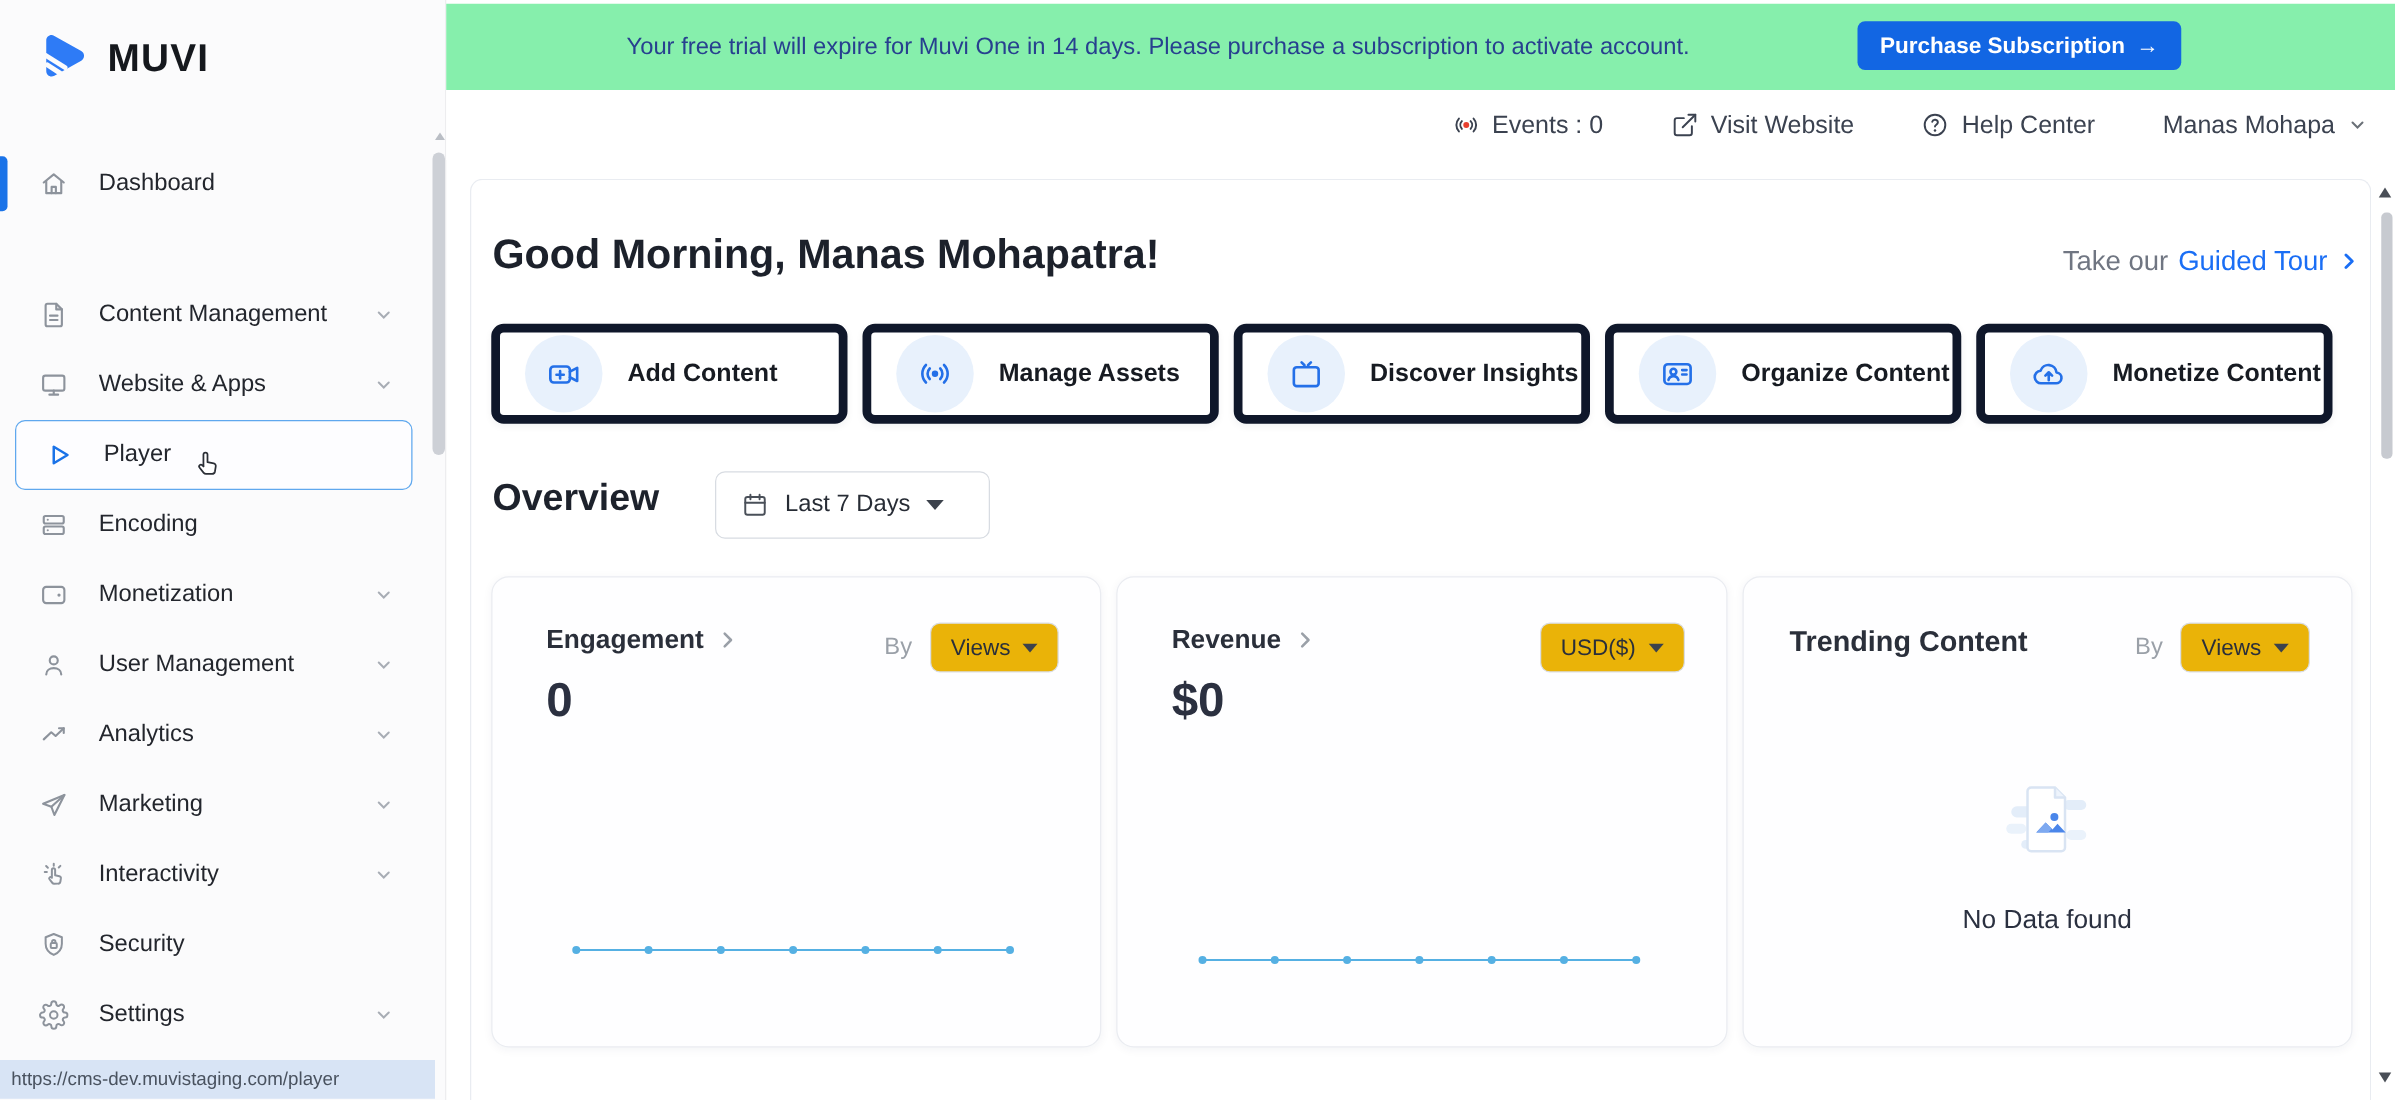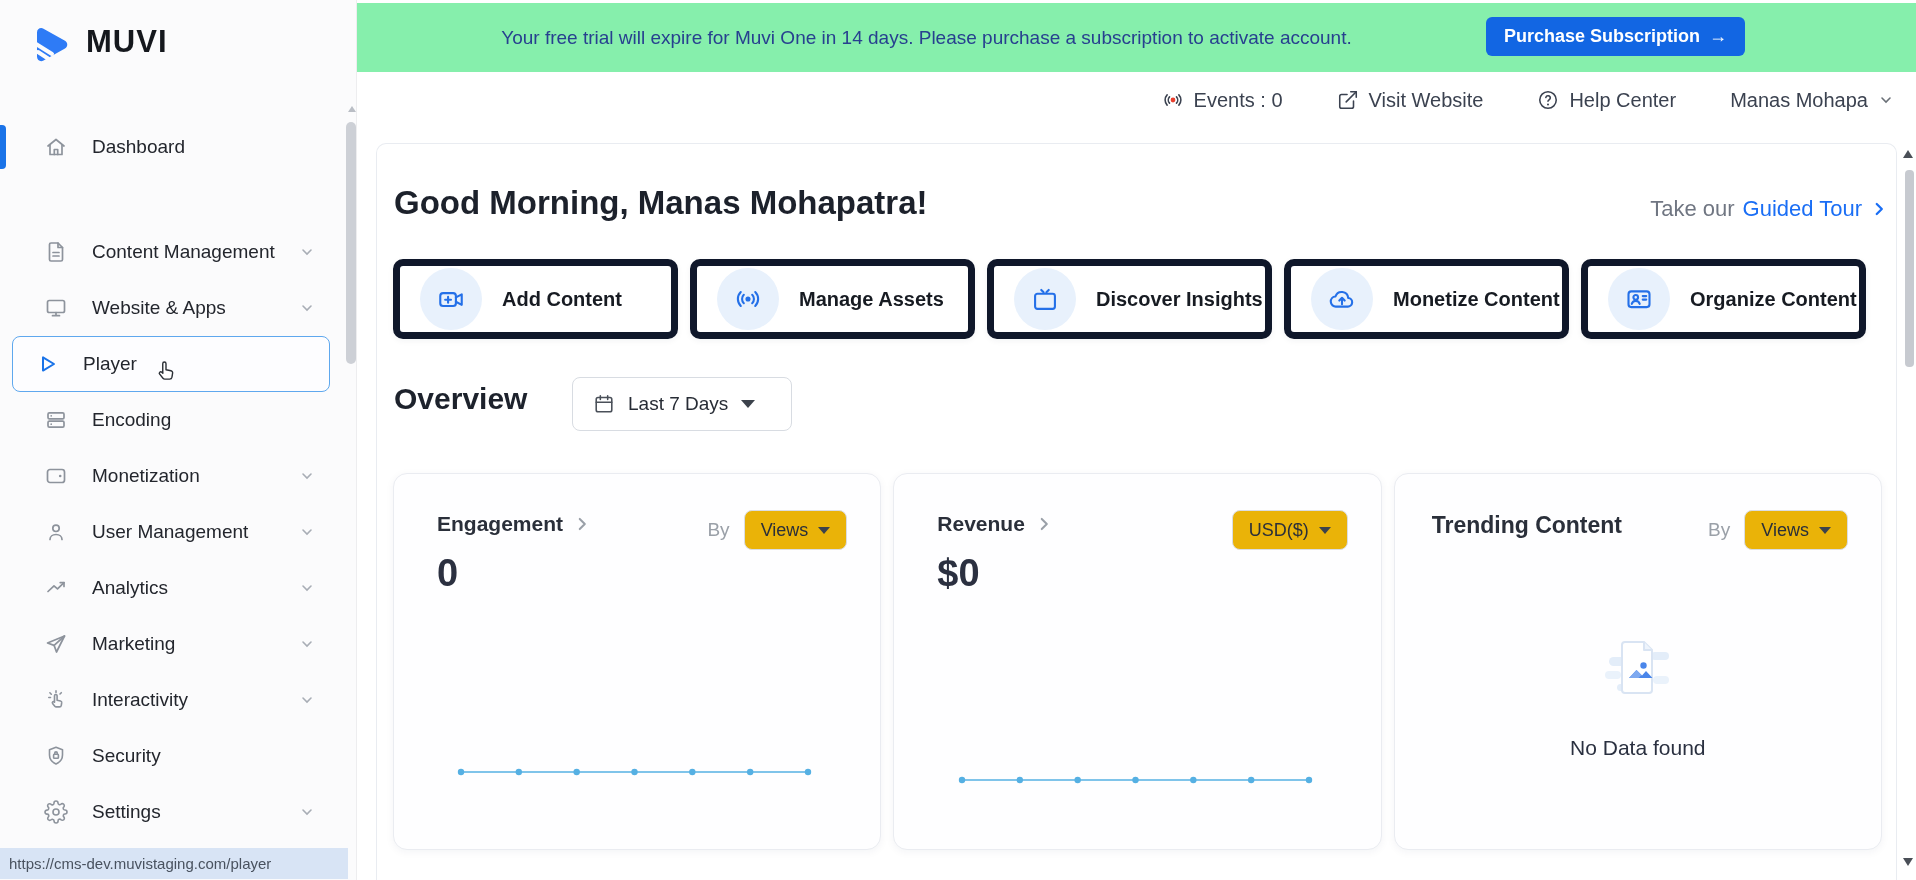--- a/index.html
+++ b/index.html
@@ -2,25 +2,25 @@
 <html><head>
 <meta charset="utf-8">
 <style>
   * { margin:0; padding:0; box-sizing:border-box; }
   html,body { width:1916px; height:880px; overflow:hidden; background:#fff;
               font-family:"Liberation Sans", sans-serif; color:#23262d; }
 
   
   .sidebar { position:absolute; left:0; top:0; width:357px; height:880px;
              background:#fbfbfc; border-right:1px solid #ededef; }
-  .logo { position:absolute; left:26px; top:24px; display:flex; align-items:flex-start; gap:14px; }
+  .logo { position:absolute; left:26px; top:24px; display:flex; align-items:center; gap:14px; }
   .logo-text { font-size:31px; font-weight:800; letter-spacing:1px; color:#15181d; }
   .nav { position:absolute; left:0; top:119px; width:357px; }
   .nav-item { position:relative; height:56px; display:flex; align-items:center;
-              padding-left:44px; gap:24px; cursor:pointer; }
+              padding-left:31px; gap:24px; cursor:pointer; }
   .nav-item .ni { width:24px; height:24px; color:#8d939c; flex:0 0 24px; }
   .nav-item .nl { font-size:19px; color:#23262d; }
   .nav-item .chev { position:absolute; right:42px; width:16px; height:16px; color:#a8adb5; }
   .nav-gap { height:49px; }
   .nav-item.active::before { content:""; position:absolute; left:0; top:6px; width:6px; height:44px;
               background:#1a73e8; border-radius:0 4px 4px 0; }
   .nav-item.highlight { left:12px; width:318px; padding-left:22px;
               border:1.5px solid #5fa8ee; border-radius:8px; background:#fdfdff; }
   .nav-item.highlight .ni { color:#1a73e8; }
   .cursor-hand { width:26px; height:26px; margin-left:-8px; margin-top:14px; }
@@ -76,21 +76,21 @@
               display:flex; align-items:center; gap:13px; padding:0 20px;
               background:#fff; border:1px solid #d8dce2; border-radius:8px; cursor:pointer; }
   .date-filter svg { width:22px; height:22px; color:#4a5059; }
   .date-filter-label { font-size:19px; color:#272c35; }
   .caret { width:0; height:0; border-left:7px solid transparent; border-right:7px solid transparent;
               border-top:8px solid #3c424c; }
   .caret.sm { border-left-width:6px; border-right-width:6px; border-top-width:7px; }
 
   .stat-row { position:absolute; left:16px; top:317px; display:flex; gap:12px; width:1489px; }
   .stat-card { position:relative; flex:1 1 0; height:377px; background:#fefeff;
-              border:1px solid #eaecf1; border-radius:14px; box-shadow:0 2px 8px rgba(25,39,80,0.05);margin-top:12px; }
+              border:1px solid #eaecf1; border-radius:14px; box-shadow:0 2px 8px rgba(25,39,80,0.05); }
   .stat-head { position:absolute; left:43px; top:38px; display:flex; align-items:center; gap:10px; cursor:pointer; }
   .stat-title { font-size:21px; font-weight:600; color:#2a2f3a; }
   .stat-title.big { font-size:23px; font-weight:700; left:37px; }
   .stat-head svg { width:18px; height:18px; color:#9aa0a8; }
   .stat-controls { position:absolute; right:33px; top:36px; display:flex; align-items:center; gap:14px; }
   .by-label { font-size:19px; color:#9aa0a8; }
   .mini-select { height:40px; display:flex; align-items:center; gap:10px; padding:0 16px;
               background:#eab308; border:1px solid #dadde3; border-radius:8px;
               font-size:18px; color:#2a2f3a; cursor:pointer; }
   .stat-value { position:absolute; left:43px; top:78px; font-size:38px; font-weight:700; color:#2b3040; }
@@ -338,36 +338,36 @@
         <svg viewBox="0 0 24 24" fill="none" stroke="currentColor" stroke-width="1.8" stroke-linecap="round" stroke-linejoin="round">
             <rect x="3.5" y="7.5" width="17" height="13" rx="2"></rect>
             <path d="M8.8 4.2l2 2M15.2 4.2l-2 2"></path>
           </svg>
       </span>
       <span class="action-label">Discover Insights</span>
     </div>
     <div class="action-card">
       <span class="action-ic">
         <svg viewBox="0 0 24 24" fill="none" stroke="currentColor" stroke-width="1.8" stroke-linecap="round" stroke-linejoin="round">
-            <path d="M7 18.5a4.3 4.3 0 0 1-.6-8.6 5.6 5.6 0 0 1 10.9 1.2 3.7 3.7 0 0 1-.6 7.4Z"></path>
-            <path d="M12 16.4v-5.2M9.7 13.3 12 11l2.3 2.3"></path>
-          </svg>
-      </span>
-      <span class="action-label">Monetize Content</span>
-    </div>
-    <div class="action-card">
-      <span class="action-ic">
-        <svg viewBox="0 0 24 24" fill="none" stroke="currentColor" stroke-width="1.8" stroke-linecap="round" stroke-linejoin="round">
             <rect x="3" y="5.5" width="18" height="13.5" rx="2.4"></rect>
             <circle cx="9.2" cy="10.6" r="2"></circle>
             <path d="M5.8 16.2c.5-1.7 1.9-2.6 3.4-2.6s2.9.9 3.4 2.6"></path>
             <path d="M15.2 9.5h3M15.2 12.5h3"></path>
           </svg>
       </span>
       <span class="action-label">Organize Content</span>
+    </div>
+    <div class="action-card">
+      <span class="action-ic">
+        <svg viewBox="0 0 24 24" fill="none" stroke="currentColor" stroke-width="1.8" stroke-linecap="round" stroke-linejoin="round">
+            <path d="M7 18.5a4.3 4.3 0 0 1-.6-8.6 5.6 5.6 0 0 1 10.9 1.2 3.7 3.7 0 0 1-.6 7.4Z"></path>
+            <path d="M12 16.4v-5.2M9.7 13.3 12 11l2.3 2.3"></path>
+          </svg>
+      </span>
+      <span class="action-label">Monetize Content</span>
     </div>
   </div>
 
   <h2 class="overview-title">Overview</h2>
 
   <div class="date-filter">
     <svg viewBox="0 0 24 24" fill="none" stroke="currentColor" stroke-width="1.7" stroke-linecap="round" stroke-linejoin="round">
         <rect x="3.5" y="5" width="17" height="15.5" rx="2"></rect>
         <path d="M8 3v4M16 3v4M3.5 10h17"></path>
       </svg>

